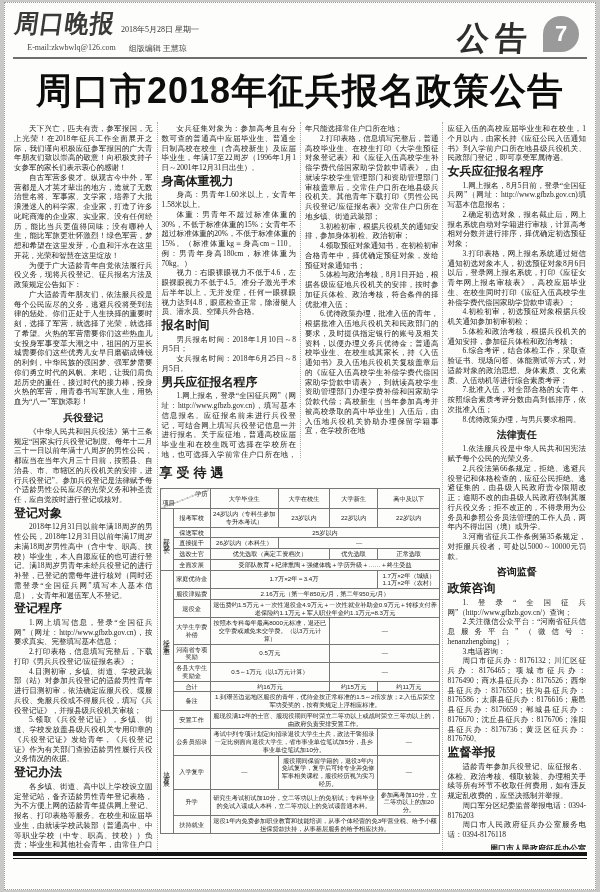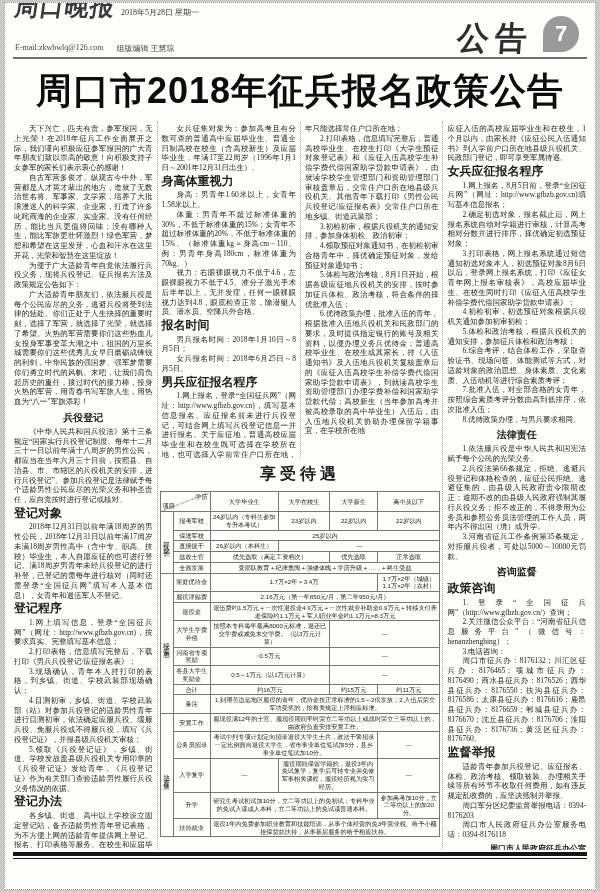--- a/index.html
+++ b/index.html
@@ -24,21 +24,21 @@
     padding:2px 2px 3px 2px; height:50px;
   }
   .mast { display:flex; flex-direction:column; justify-content:flex-end; }
   .mast-top { display:flex; align-items:baseline; gap:6px; }
   .logo {
     font-size:24px; font-weight:bold; color:#3a3a3a;
     transform:skewX(-8deg) scaleY(1.05);
     letter-spacing:1px; white-space:nowrap;
   }
   .date { font-size:8px; color:#333; white-space:nowrap; }
-  .mast-bottom { font-size:8px; color:#444; margin-top:20px; display:flex; gap:13px; white-space:nowrap; }
+  .mast-bottom { font-size:8px; color:#444; margin-top:3px; display:flex; gap:13px; white-space:nowrap;justify-content:center; }
   .section-wrap { display:flex; align-items:flex-end; gap:10px; padding-right:6px; position:relative; }
   .section {
     font-size:32px; font-weight:bold; color:#2e2e2e;
     font-family:"Liberation Serif","DejaVu Serif",serif;
     transform:skewX(-4deg); letter-spacing:6px; line-height:1;
   }
   .balloon {
     width:36px; height:36px; background:#9a9a9a;
     border-radius:50% 50% 50% 0;
     display:flex; align-items:center; justify-content:center;
@@ -74,21 +74,21 @@
     margin:1px 0;
   }
   .blk-sig {
     text-align:right; font-weight:bold; font-size:8px;
     font-family:"Liberation Sans","DejaVu Sans",sans-serif;
     margin-top:4px;
   }
   
   .table-wrap { flex:1; padding:4px 2px 0 2px; }
   .table-title {
-    text-align:center; font-weight:bold; font-size:16px;
+    text-align:left; font-weight:bold; font-size:13px;
     font-family:"Liberation Sans","DejaVu Sans",sans-serif;
     margin:2px 0 6px 0; letter-spacing:4px;
   }
   table { border-collapse:collapse; width:100%; table-layout:fixed; }
   th, td {
     border:1px solid #777; font-weight:normal;
     font-size:6.2px; line-height:1.25; padding:1px 2px;
     text-align:center; vertical-align:middle; overflow:hidden;
     font-family:"Liberation Sans","DejaVu Sans",sans-serif;
   }
@@ -143,21 +143,20 @@
         <div class="blk-p">自古军营多俊才。纵观古今中外，军营都是人才英才辈出的地方，造就了无数治世名将、军事家、文学家，培养了大批浪漫迷人的科学家、企业家，打造了许多叱咤商海的企业家、实业家。没有任何经历，能比当兵更值得回味；没有哪种人生，能比军旅更壮怀激烈！绿色军营，梦想和希望在这里发芽，心血和汗水在这里开花，光荣和智慧在这里绽放！</div>
         <div class="blk-p">为便于广大适龄青年自觉依法履行兵役义务，现将兵役登记、征兵报名方法及政策规定公告如下：</div>
         <div class="blk-p">广大适龄青年朋友们，依法服兵役是每个公民应尽的义务，逃避兵役将受到法律的惩处。你们正处于人生抉择的重要时刻，选择了军营，就选择了光荣，就选择了希望。火热的军营需要你们这些热血儿女投身军事变革大潮之中，祖国的万里长城需要你们这些优秀儿女早日磨砺成锋锐的利剑，中华民族的强国梦、强军梦需要你们勇立时代的风帆。来吧，让我们肩负起历史的重任，接过时代的接力棒，投身火热的军营，用青春书写军旅人生，用热血为“八一”军旗添彩！</div>
         <div class="blk-h1">兵役登记</div>
         <div class="blk-p">《中华人民共和国兵役法》第十三条规定“国家实行兵役登记制度。每年十二月三十一日以前年满十八周岁的男性公民，都应当在当年六月三十日前，按照县、自治县、市、市辖区的兵役机关的安排，进行兵役登记”。参加兵役登记是法律赋予每个适龄男性公民应尽的光荣义务和神圣责任，应自觉按时进行登记或核对。</div>
         <div class="blk-h2">登记对象</div>
         <div class="blk-p">2018年12月31日以前年满18周岁的男性公民，2018年12月31日以前年满17周岁未满18周岁男性高中（含中专、职高、技校）毕业生，本人自愿应征的也可进行登记。满18周岁男青年未经兵役登记的进行补登，已登记的需每年进行核对（同时还需登录“全国征兵网”填写本人基本信息），女青年和退伍军人不登记。</div>
         <div class="blk-h2">登记程序</div>
         <div class="blk-p">1.网上填写信息，登录“全国征兵网”（网址：http://www.gfbzb.gov.cn)，按要求真实、完整填写基本信息；</div>
         <div class="blk-p">2.打印表格，信息填写完整后，下载打印《男兵兵役登记/应征报名表》；</div>
-        <div class="blk-p">3.现场确认，青年本人持打印的表格，到乡镇、街道、学校武装部现场确认；</div>
         <div class="blk-p">4.目测初审，乡镇、街道、学校武装部（站）对参加兵役登记的适龄男性青年进行目测初审，依法确定应服兵役、缓服兵役、免服兵役或不得服兵役，填写《兵役登记证》，并报县级兵役机关审核；</div>
         <div class="blk-p">5.领取《兵役登记证》，乡镇、街道、学校发放盖县级兵役机关专用印章的《兵役登记证》发给青年，《兵役登记证》作为有关部门查验适龄男性履行兵役义务情况的依据。</div>
         <div class="blk-h2">登记办法</div>
         <div class="blk-p">各乡镇、街道、高中以上学校设立固定登记站，备齐适龄男性青年登记表格，为不方便上网的适龄青年提供网上登记、报名、打印表格等服务。在校生和应届毕业生，由就读学校武装部（普通高中、中等职业学校（中专、职高、技校））负责；毕业生和其他社会青年，由常住户口所在地乡镇武装部负责。</div>
       </div>
     <div class="mid">
       <div class="mid-top">
         <div class="col col2">
             <div class="blk-p">女兵征集对象为：参加高考且有分数可查的普通高中应届毕业生、普通全日制高校在校生（含高校新生）及应届毕业生，年满17至22周岁（1996年1月1日～2001年12月31日出生）。</div>
             <div class="blk-h2">身高体重视力</div>

